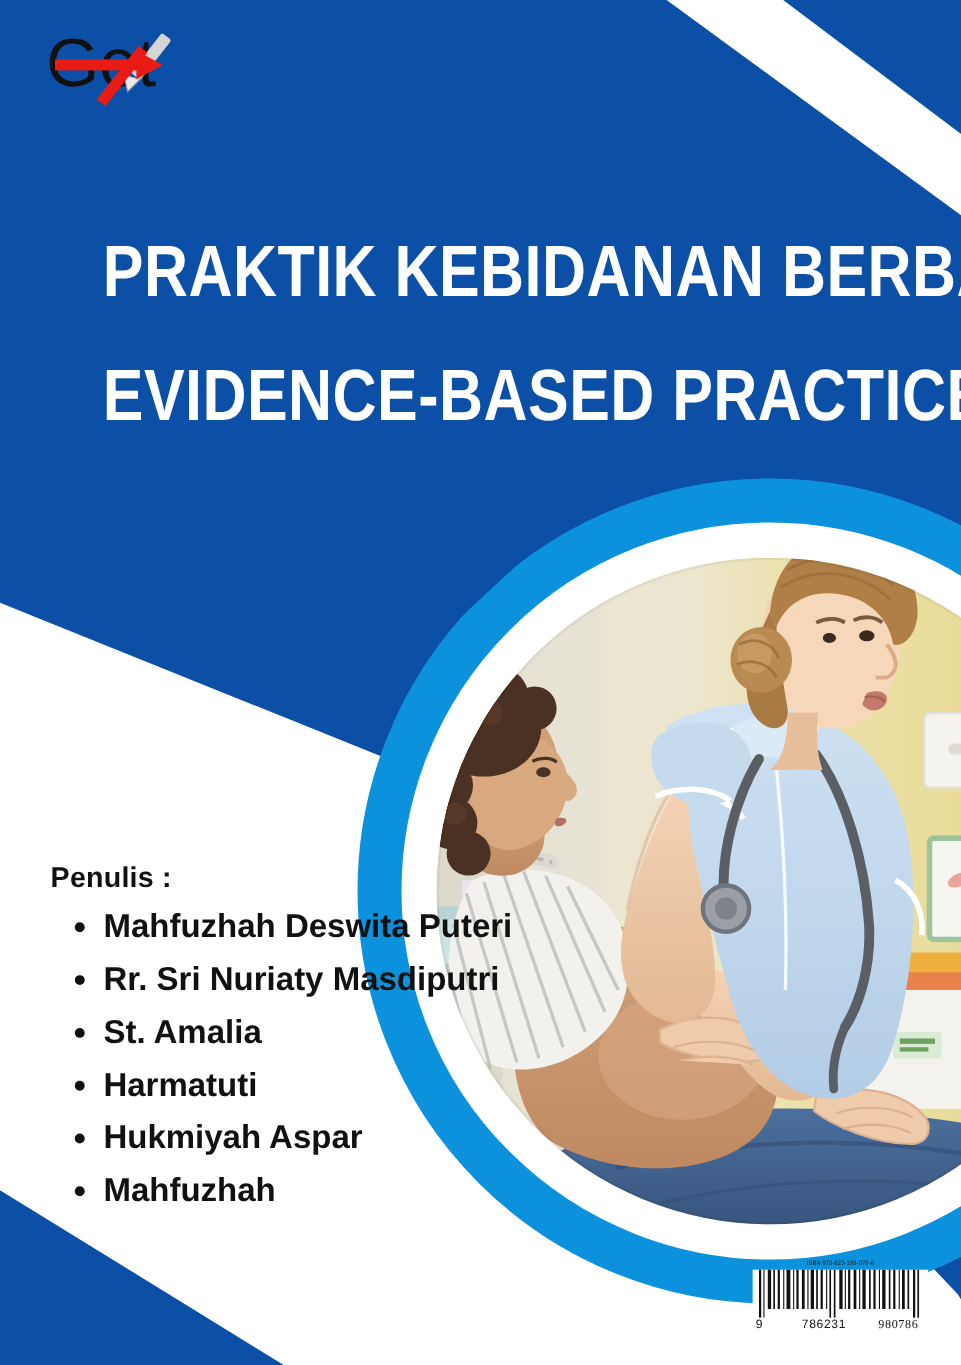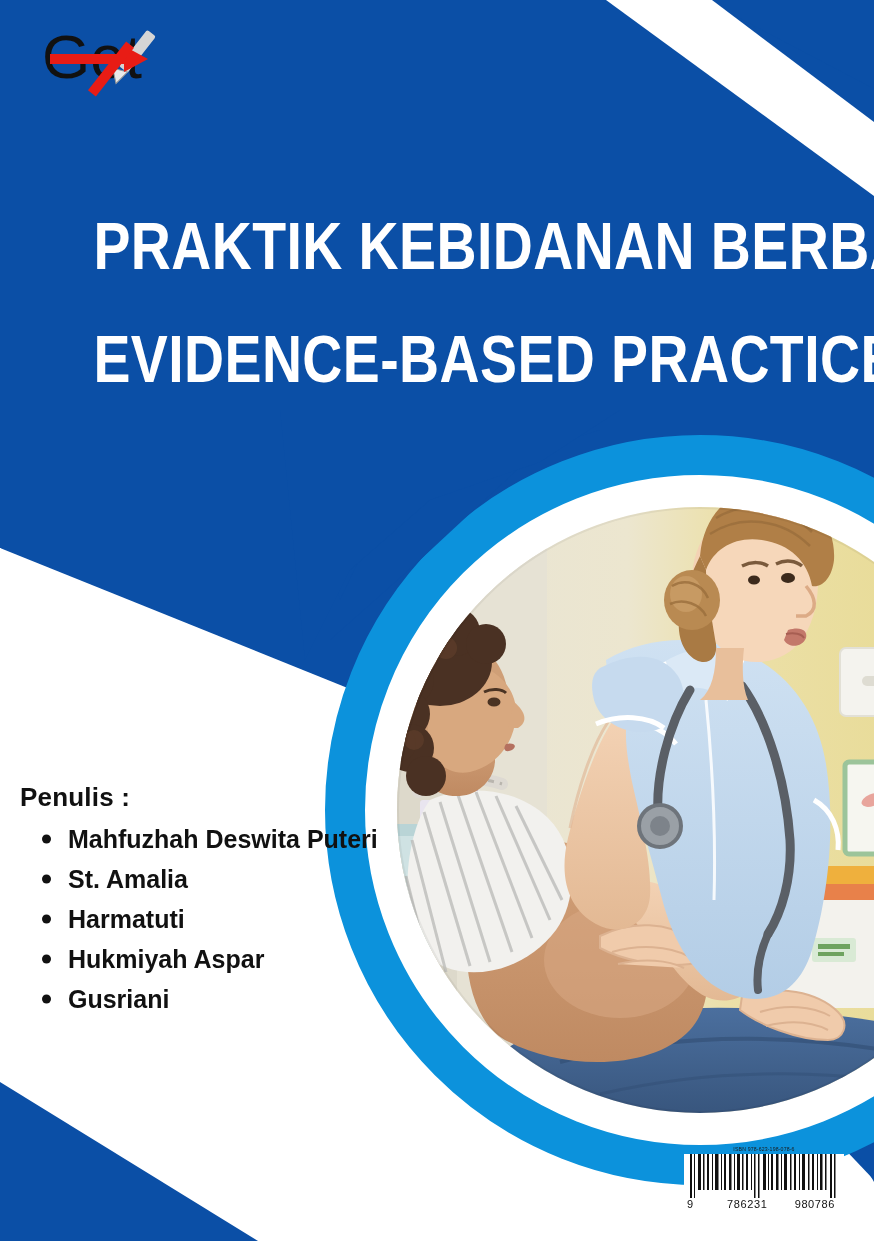--- a/index.html
+++ b/index.html
@@ -57,39 +57,39 @@
     white-space: nowrap;
     margin: 0;
   }
   .title-line.second {
     margin-top: 44px;
   }
 
   
   .authors {
     position: absolute;
-    left: 20px;
+    left: 46px;
     top: 782px;
     z-index: 36;
     color: #111111;
   }
   .authors-label {
     font-size: 26px;
     font-weight: bold;
     letter-spacing: 0.2px;
     margin: 0 0 6px 0;
     color: #111111;
   }
   .authors-list {
     list-style: none;
     margin: 0;
     padding: 0 0 0 18px;
   }
   .author-item {
-    font-size: 25px;
+    font-size: 30px;
     font-weight: bold;
     line-height: 1.6;
     color: #111111;
     position: relative;
     padding-left: 30px;
     white-space: nowrap;
   }
   .author-bullet {
     position: absolute;
     left: 4px;
@@ -129,21 +129,21 @@
     justify-content: space-between;
     width: 154px;
     margin: 0 auto;
     font-family: "Liberation Sans", sans-serif;
     font-size: 11px;
     color: #111111;
     letter-spacing: 0.6px;
   }
   .bc-d-left { margin-left: 0px; }
   .bc-d-mid { margin-left: 6px; text-align: center; }
-  .bc-d-right { margin-right: 6px; }
+  .bc-d-right { margin-right: 6px; font-family: Liberation Serif, serif; }
 </style>
 </head>
 <body>
 
 <div class="cover">
 
   <svg class="cover-svg" viewBox="0 0 874 1241" preserveAspectRatio="none">
     <defs>
       <clipPath id="photoClip">
         <circle cx="700" cy="810" r="303"></circle>
@@ -422,33 +422,37 @@
 
   <div class="authors">
     <div class="authors-label">Penulis :</div>
     <ul class="authors-list">
       <li class="author-item">
         <span class="author-bullet"></span>
         <span>Mahfuzhah Deswita Puteri</span>
       </li>
       <li class="author-item">
         <span class="author-bullet"></span>
+        <span>Rr. Sri Nuriaty Masdiputri</span>
+      </li>
+      <li class="author-item">
+        <span class="author-bullet"></span>
         <span>St. Amalia</span>
       </li>
       <li class="author-item">
         <span class="author-bullet"></span>
         <span>Harmatuti</span>
       </li>
       <li class="author-item">
         <span class="author-bullet"></span>
         <span>Hukmiyah Aspar</span>
       </li>
       <li class="author-item">
         <span class="author-bullet"></span>
-        <span>Gusriani</span>
+        <span>Mahfuzhah</span>
       </li>
     </ul>
   </div>
 
   <div class="barcode-box">
     <div class="isbn-text">ISBN 978-623-198-078-6</div>
     <svg class="barcode-bars" viewBox="0 0 160 44" preserveAspectRatio="none">
       <rect x="0" y="0" width="160" height="44" fill="#ffffff"></rect>
       <g fill="#111111">
         <rect x="6" y="0" width="2" height="44"></rect>

